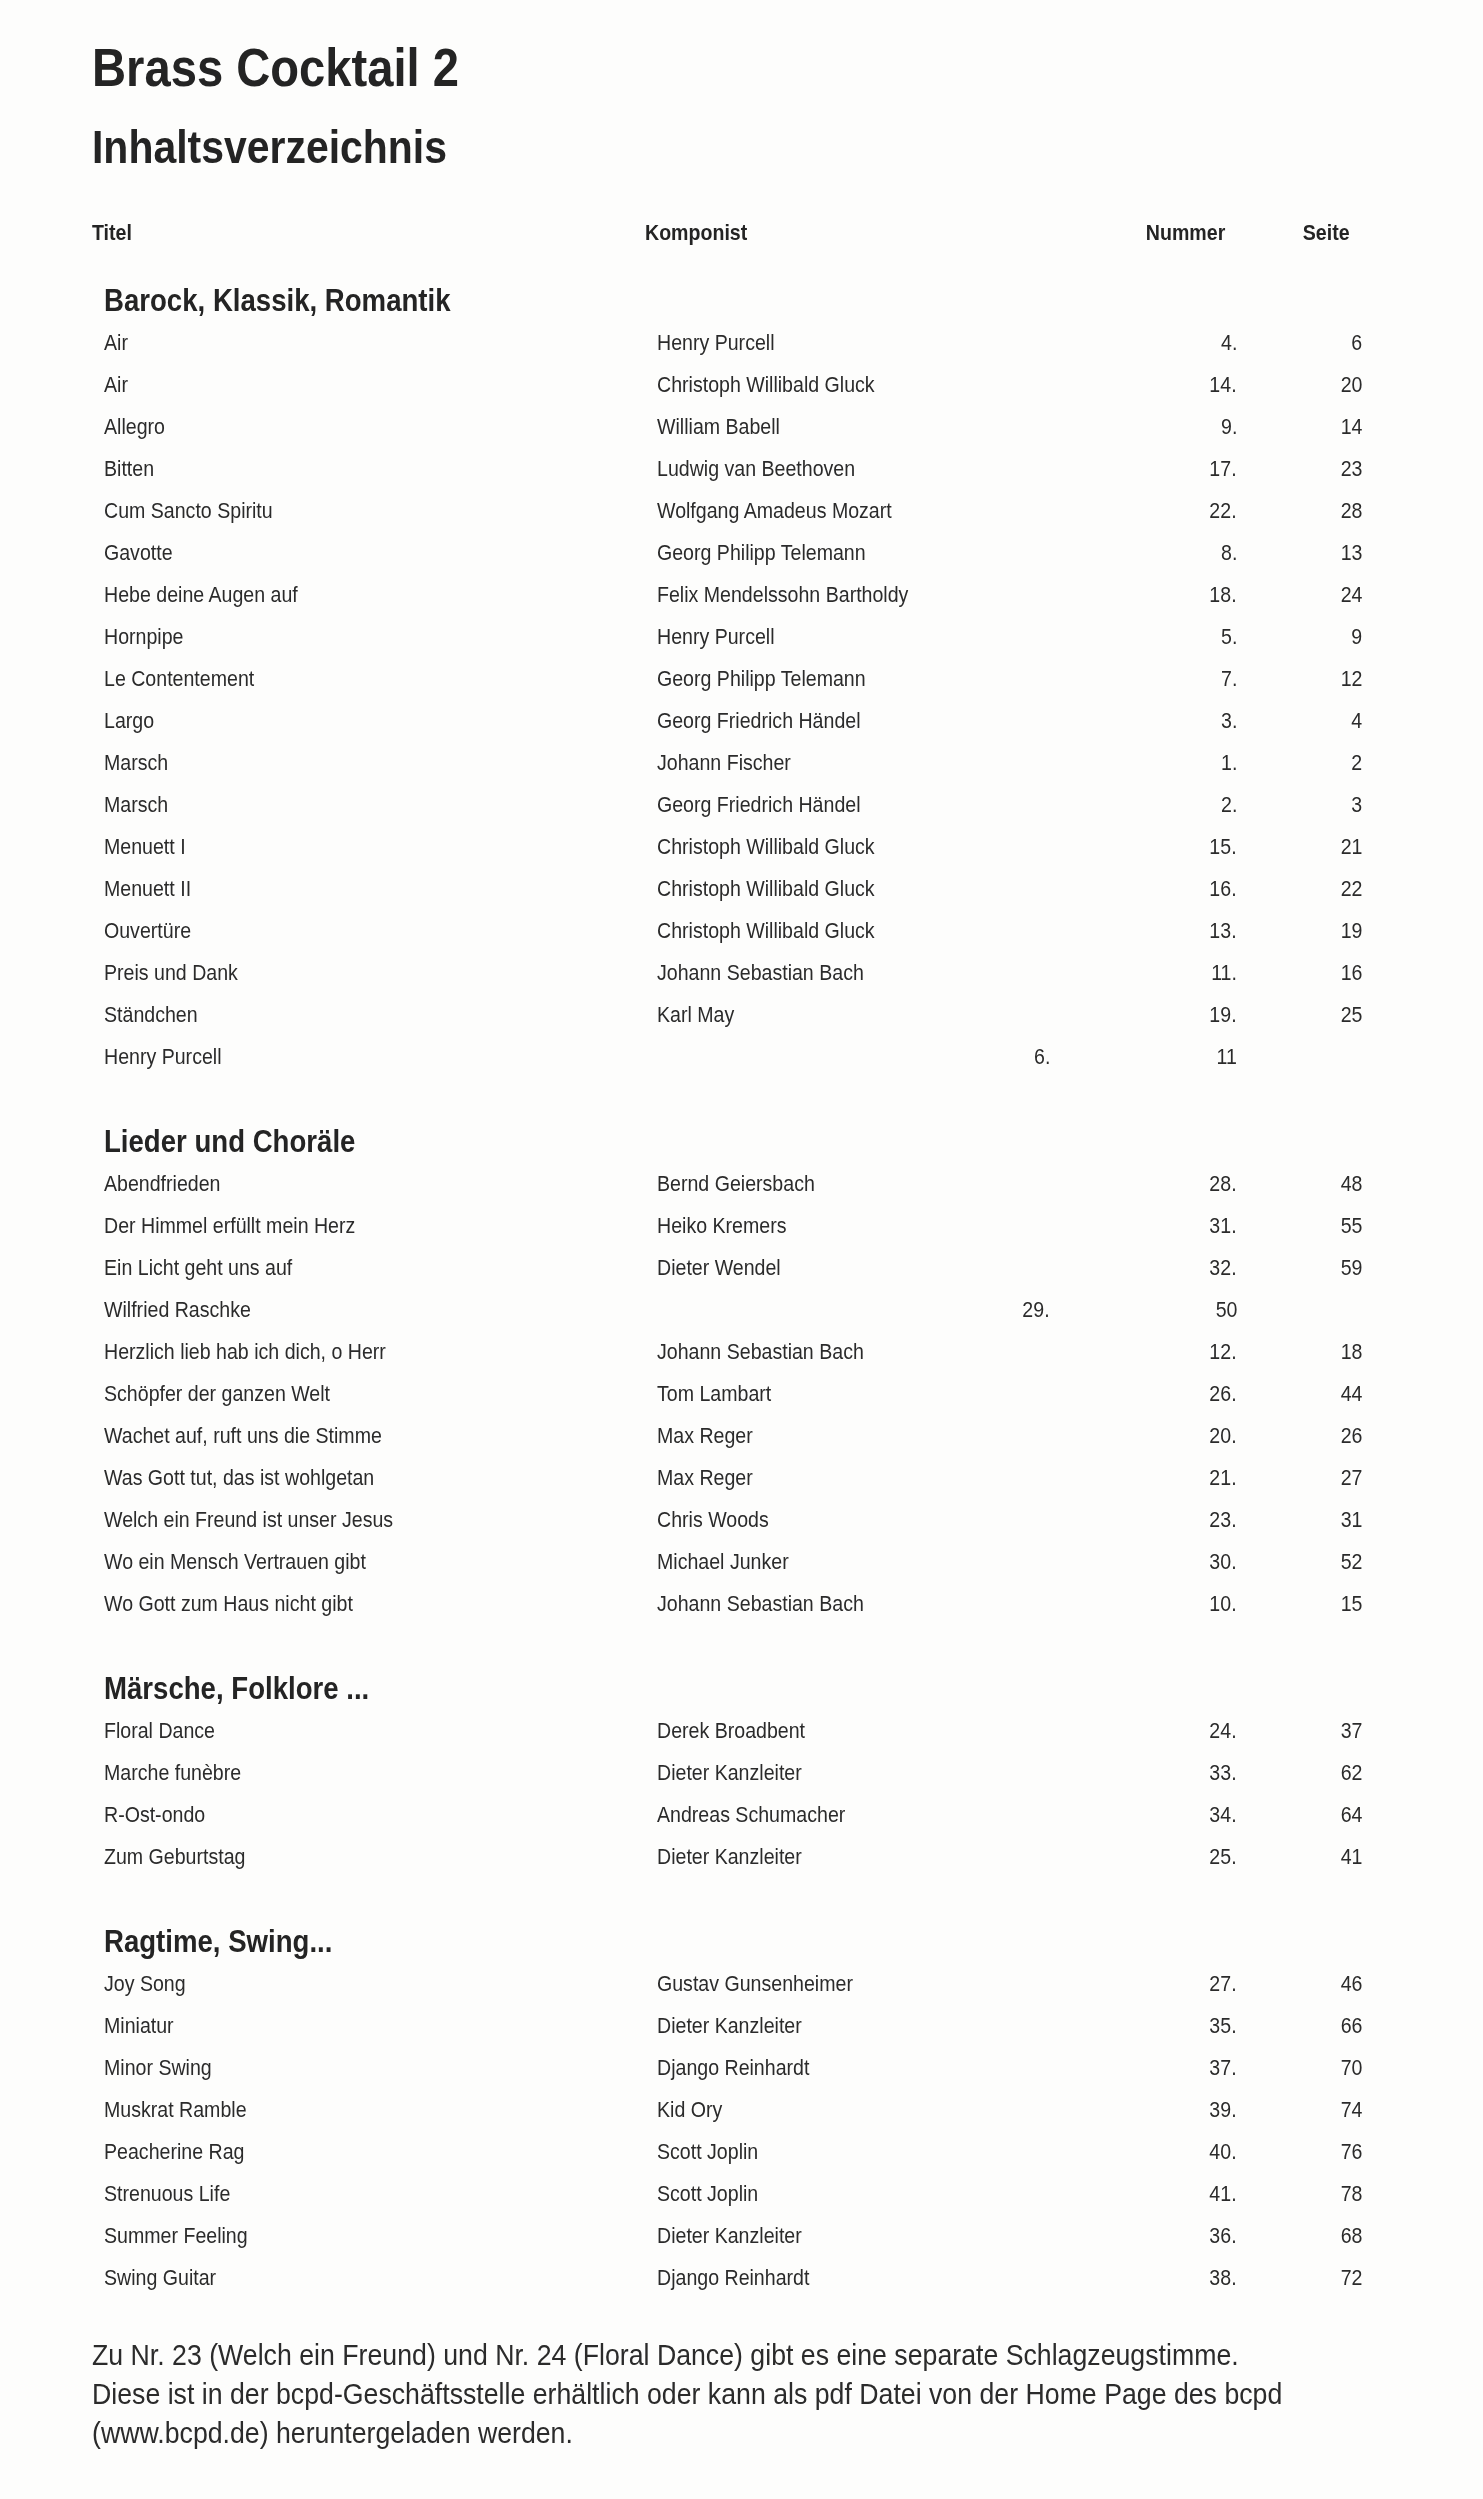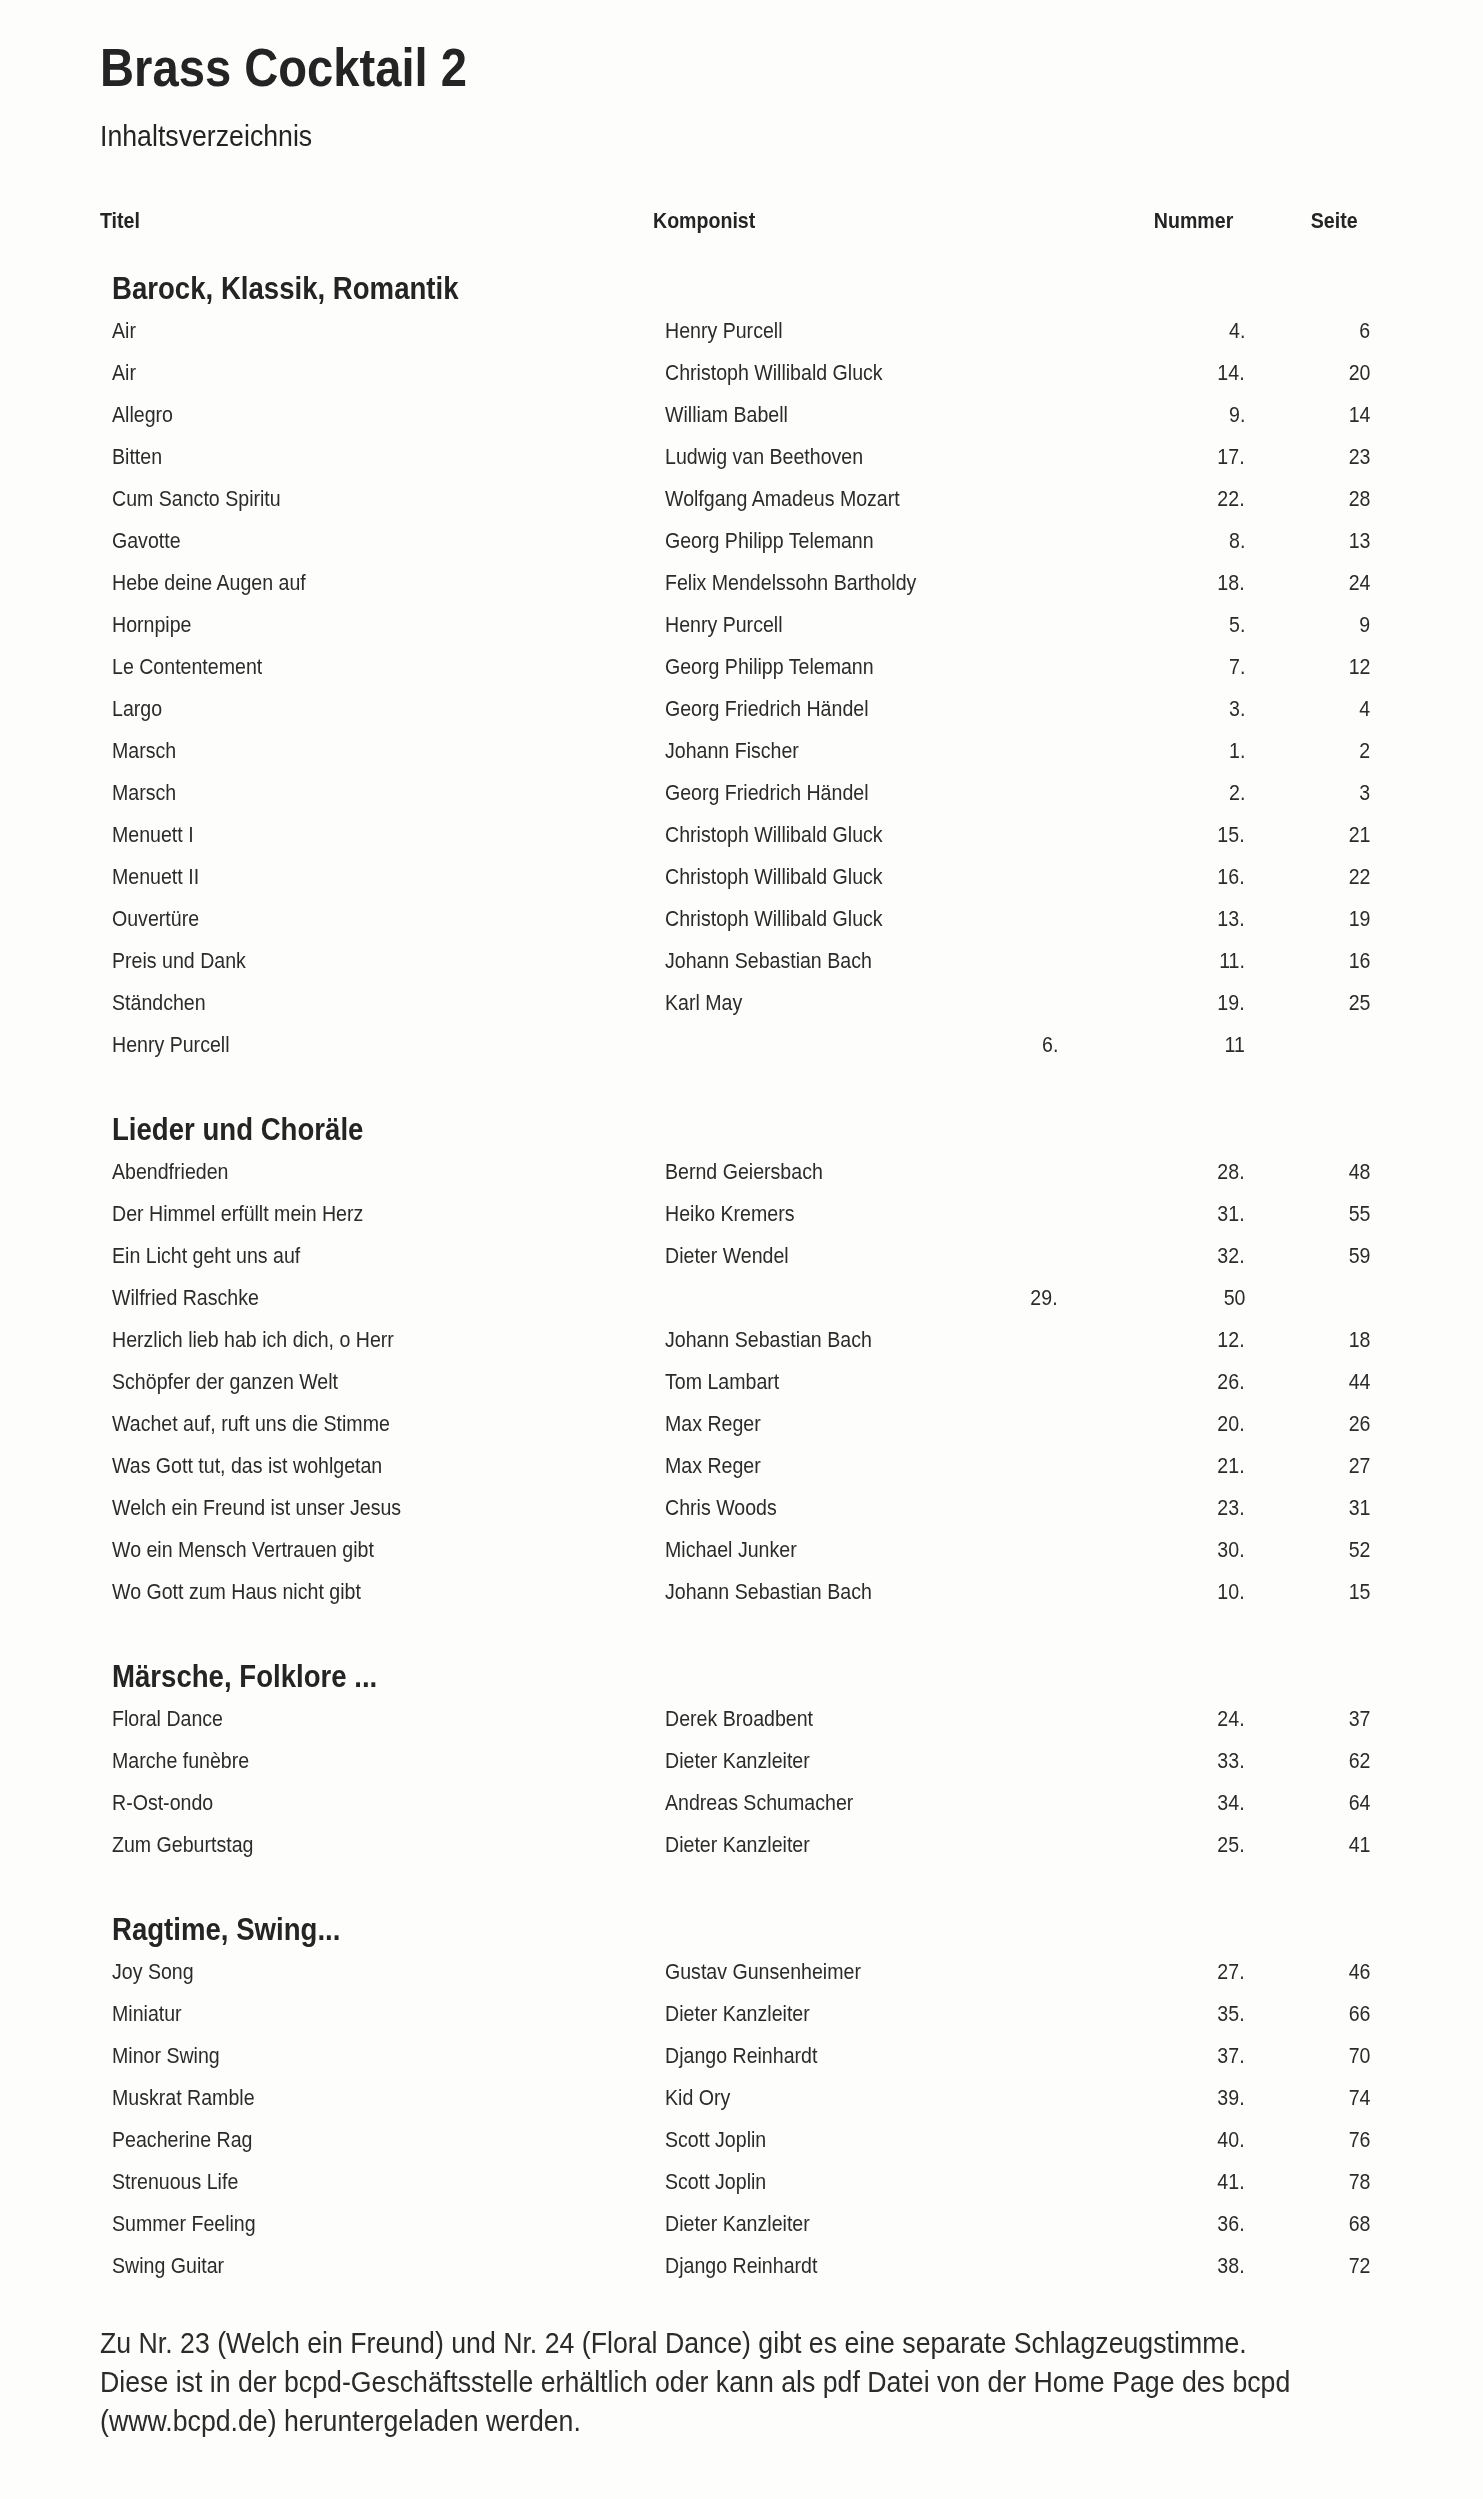--- a/index.html
+++ b/index.html
@@ -11,21 +11,21 @@
     position: relative;
     width: 1484px;
     height: 2500px;
     background: #fdfdfc;
     font-family: "Liberation Sans", "DejaVu Sans", sans-serif;
     color: #2b2b2b;
     overflow: hidden;
   }
   .content {
     position: absolute;
-    left: 100px;
+    left: 92px;
     top: 0;
     width: 1258px;
   }
   
   .tx {
     display: inline-block;
     transform: scaleX(0.89);
     transform-origin: 0 50%;
     white-space: nowrap;
   }
@@ -34,24 +34,24 @@
   }
 
   .doc-title {
     margin: 41px 0 0 0;
     font-size: 53px;
     line-height: 54px;
     font-weight: bold;
     color: #242424;
   }
   .doc-subtitle {
-    margin: 20px 0 0 0;
-    font-size: 30px;
+    margin: 32px 0 0 0;
+    font-size: 46px;
     line-height: 41px;
-    font-weight: normal;
+    font-weight: bold;
     color: #242424;
   }
 
   .row {
     display: grid;
     grid-template-columns: 553px 393px 187px 125px;
     height: 42px;
     line-height: 42px;
     font-size: 22px;
   }

